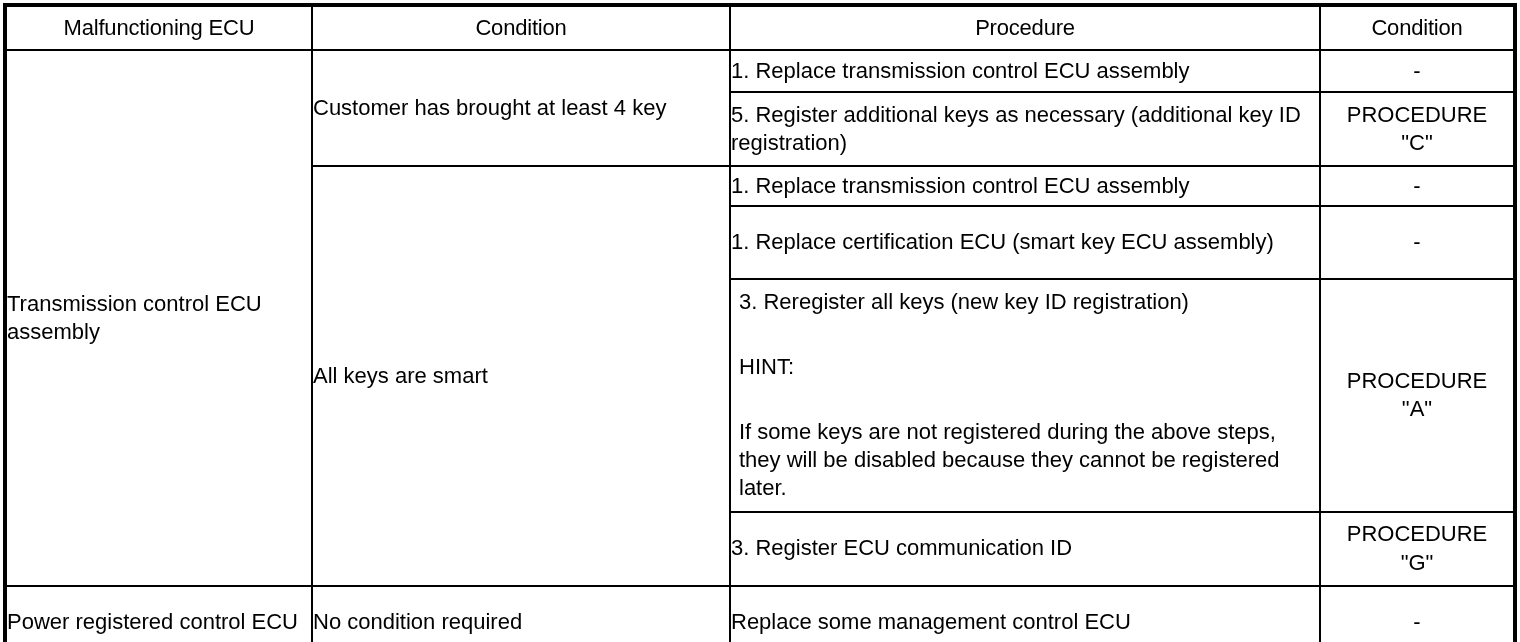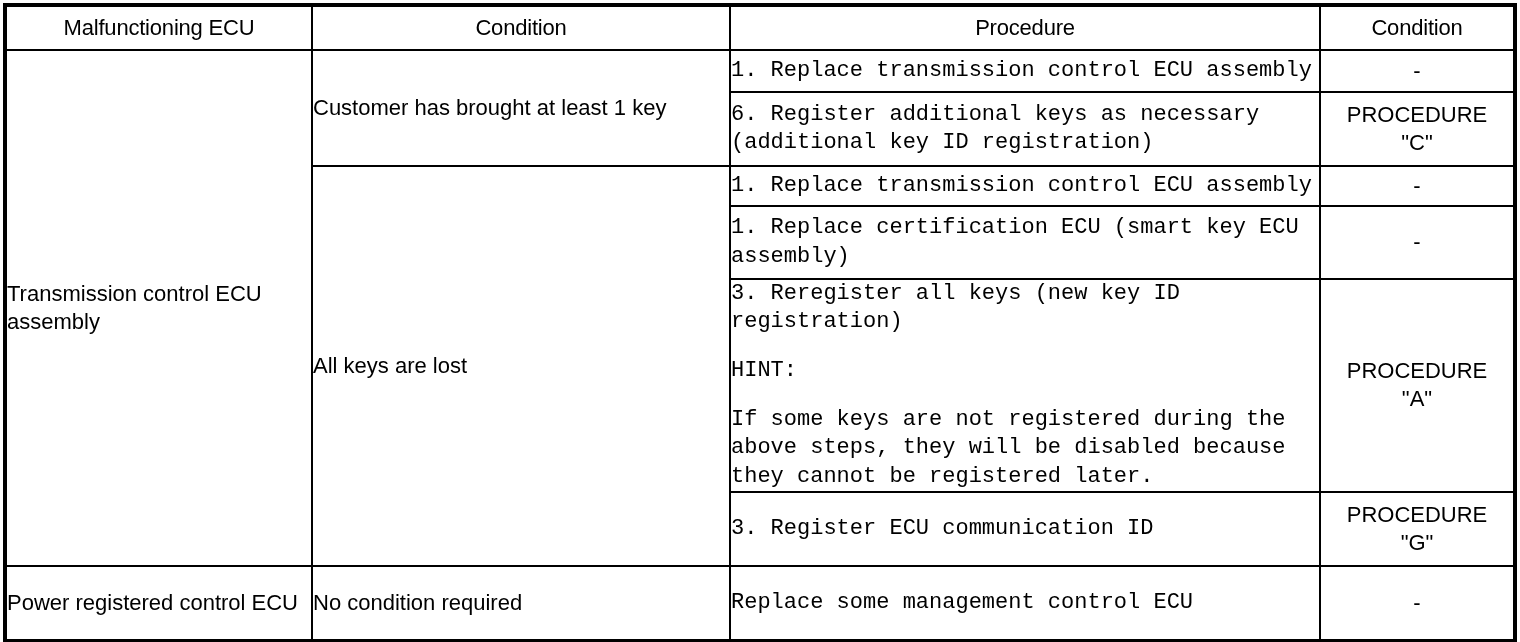--- a/index.html
+++ b/index.html
@@ -47,29 +47,28 @@
   }
   td.cond-cell{
     text-align:left;
     vertical-align:middle;
     padding:0 10px;
   }
   td.proc-cell{
     text-align:left;
     vertical-align:middle;
     padding:4px 10px;
-    font-family:Liberation Mono, monospace;
   }
   td.ref-cell{
     text-align:center;
     vertical-align:middle;
     padding:0 6px;
   }
   .ref-two{line-height:1.3;}
-  .proc-block p{margin:0;}
+  .proc-block p{margin:8px;}
   .proc-block p.spacer{height:0.95em;margin:0;}
   .dash{font-size:22px;}
 </style>
 </head>
 <body>
 
 <div class="sheet">
 
   <table class="ecu-table">
     <colgroup>
@@ -85,35 +84,35 @@
         <th>Condition</th>
         <th>Procedure</th>
         <th>Condition</th>
       </tr>
     </thead>
 
     <tbody>
 
       <tr style="height:42px;">
         <td class="ecu-cell" rowspan="6">Transmission control ECU assembly</td>
-        <td class="cond-cell" rowspan="2">Customer has brought at least 1 key</td>
+        <td class="cond-cell" rowspan="2">Customer has brought at least 4 key</td>
         <td class="proc-cell">1. Replace transmission control ECU assembly</td>
         <td class="ref-cell dash">-</td>
       </tr>
 
       <tr style="height:74px;">
-        <td class="proc-cell">6. Register additional keys as necessary (additional key ID registration)</td>
+        <td class="proc-cell">5. Register additional keys as necessary (additional key ID registration)</td>
         <td class="ref-cell ref-two">
           <span>PROCEDURE</span><br>
           <span>"C"</span>
         </td>
       </tr>
 
       <tr style="height:40px;">
-        <td class="cond-cell" rowspan="4">All keys are lost</td>
+        <td class="cond-cell" rowspan="4">All keys are smart</td>
         <td class="proc-cell">1. Replace transmission control ECU assembly</td>
         <td class="ref-cell dash">-</td>
       </tr>
 
       <tr style="height:73px;">
         <td class="proc-cell">1. Replace certification ECU (smart key ECU assembly)</td>
         <td class="ref-cell dash">-</td>
       </tr>
 
       <tr style="height:210px;">

